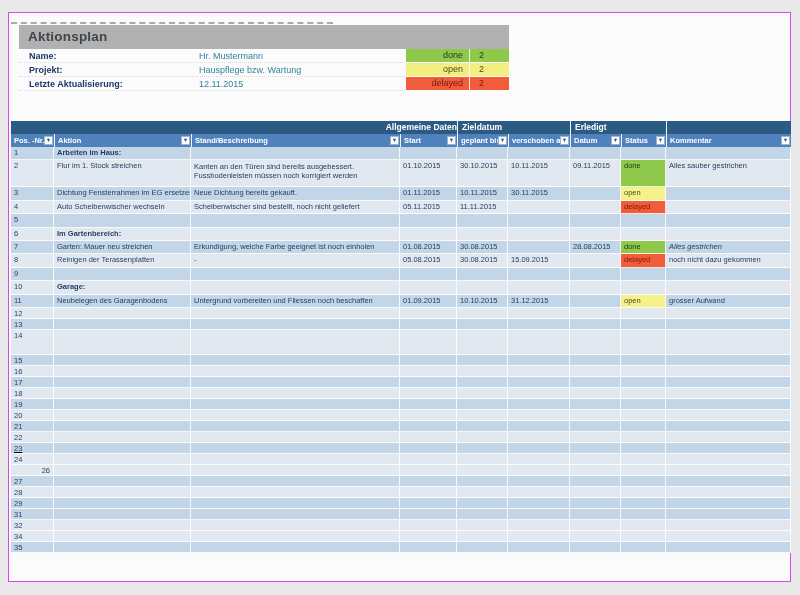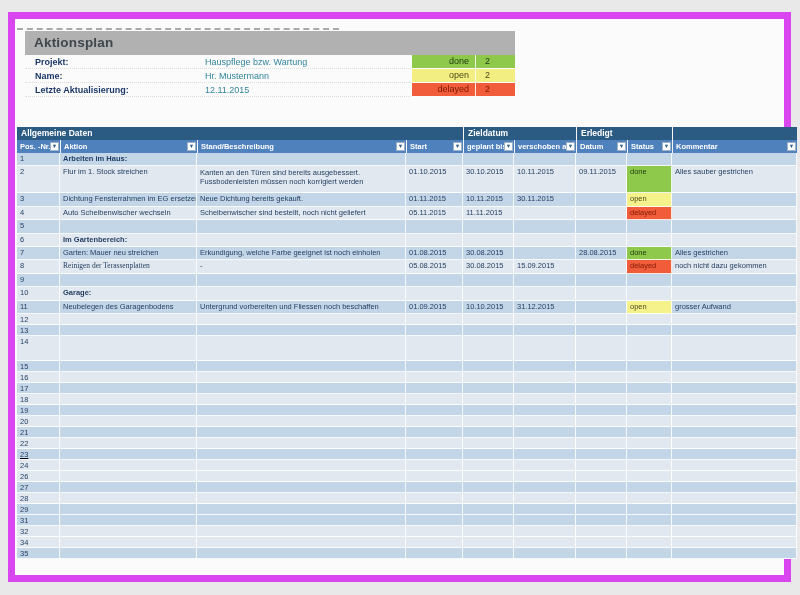--- a/index.html
+++ b/index.html
@@ -1,18 +1,18 @@
 <!DOCTYPE html>
 <html><head>
 <meta charset="utf-8">
 <style>
   * { margin:0; padding:0; box-sizing:border-box; }
   body { font-family:"Liberation Sans", sans-serif; }
   .canvas { position:relative; width:800px; height:595px; background:#e9e9e9; overflow:hidden; }
-  .page { position:absolute; left:8px; top:12px; width:783px; height:570px; background:#fbfbfb; border:7px solid #d946ef; }
+  .page { position:absolute; left:8px; top:12px; width:783px; height:570px; background:#fbfbfb; border:1px solid #d946ef; }
   .pagebreak { position:absolute; left:2px; top:9px; width:322px; border-top:2px dashed #a9a9a9; }
   .titlebar { position:absolute; left:10px; top:12px; width:490px; height:24px; background:#b1b1b1; color:#3f464c; font-size:13.5px; font-weight:bold; line-height:24px; padding-left:9px; letter-spacing:.2px; }
   .logo { position:absolute; top:8px; right:7px; text-align:left; }
   .logo-title { font-size:17px; font-weight:bold; color:#379b45; letter-spacing:-0.3px; line-height:20px; }
   .logo-sub { font-size:7px; color:#9c9c9c; margin-top:1px; padding-left:2px; }
   .info { position:absolute; left:10px; top:36px; width:490px; }
   .info-row { position:relative; height:14px; line-height:14px; border-bottom:1px dotted #dcdcdc; }
   .info-label { position:absolute; left:10px; font-size:9px; font-weight:bold; color:#1c3868; }
   .info-value { position:absolute; left:180px; font-size:9px; color:#31849b; }
   .legend { position:absolute; left:397px; top:36px; width:103px; }
@@ -41,26 +41,26 @@
   <div class="page">
     <div class="pagebreak"></div>
 
     <div class="titlebar">
       <span>Aktionsplan</span>
     </div>
 
 
     <div class="info">
       <div class="info-row">
+        <span class="info-label">Name:</span>
+        <span class="info-value">Hr. Mustermann</span>
+      </div>
+      <div class="info-row">
         <span class="info-label">Projekt:</span>
         <span class="info-value">Hauspflege bzw. Wartung</span>
-      </div>
-      <div class="info-row">
-        <span class="info-label">Name:</span>
-        <span class="info-value">Hr. Mustermann</span>
       </div>
       <div class="info-row">
         <span class="info-label">Letzte Aktualisierung:</span>
         <span class="info-value">12.11.2015</span>
       </div>
     </div>
 
     <div class="legend">
         <div class="legend-row">
           <div class="legend-label" style="background: rgb(143, 201, 76); color: rgb(35, 60, 18);">done</div>
@@ -71,21 +71,21 @@
           <div class="legend-count" style="background: rgb(243, 238, 130); color: rgb(76, 74, 26);">2</div>
         </div>
         <div class="legend-row">
           <div class="legend-label" style="background: rgb(241, 92, 58); color: rgb(124, 26, 5);">delayed</div>
           <div class="legend-count" style="background: rgb(241, 92, 58); color: rgb(124, 26, 5);">2</div>
         </div>
       </div>
 
     <div class="table">
         <div class="tg-row">
-          <div class="tg-seg" style="width: 446px;">Allgemeine Daten</div>
+          <div class="tg-seg" style="width: 446px; text-align: right;">Allgemeine Daten</div>
           <div class="tg-seg" style="width: 113px;">Zieldatum</div>
           <div class="tg-seg" style="width: 96px;">Erledigt</div>
           <div class="tg-seg" style="width: 125px;"></div>
         </div>
         <div class="th-row">
           <div class="th-cell" style="width: 43px;"><span>Pos. -Nr.</span><div class="filter-btn">▼</div></div>
           <div class="th-cell" style="width: 137px;"><span>Aktion</span><div class="filter-btn">▼</div></div>
           <div class="th-cell" style="width: 209px;"><span>Stand/Beschreibung</span><div class="filter-btn">▼</div></div>
           <div class="th-cell" style="width: 57px;"><span>Start</span><div class="filter-btn">▼</div></div>
           <div class="th-cell" style="width: 51px;"><span>geplant bis</span><div class="filter-btn">▼</div></div>
@@ -162,25 +162,25 @@
         </div>
         <div class="t-row odd" style="height: 13.4px;">
           <div class="t-cell" style="width: 43px;">7</div>
           <div class="t-cell" style="width: 137px;">Garten: Mauer neu streichen</div>
           <div class="t-cell" style="width: 209px;">Erkundigung, welche Farbe geeignet ist noch einholen</div>
           <div class="t-cell" style="width: 57px;">01.08.2015</div>
           <div class="t-cell" style="width: 51px;">30.08.2015</div>
           <div class="t-cell" style="width: 62px;"></div>
           <div class="t-cell" style="width: 51px;">28.08.2015</div>
           <div class="t-cell" style="width: 45px; background: rgb(143, 201, 76); color: rgb(35, 60, 18);">done</div>
-          <div class="t-cell" style="width: 125px;">Alles gestrichen</div>
+          <div class="t-cell" style="width: 125px; font-style: italic;">Alles gestrichen</div>
         </div>
         <div class="t-row even" style="height: 13.4px;">
           <div class="t-cell" style="width: 43px;">8</div>
-          <div class="t-cell" style="width: 137px; font-family: Liberation Serif, serif;">Reinigen der Terassenplatten</div>
+          <div class="t-cell" style="width: 137px;">Reinigen der Terassenplatten</div>
           <div class="t-cell" style="width: 209px;">-</div>
           <div class="t-cell" style="width: 57px;">05.08.2015</div>
           <div class="t-cell" style="width: 51px;">30.08.2015</div>
           <div class="t-cell" style="width: 62px;">15.09.2015</div>
           <div class="t-cell" style="width: 51px;"></div>
           <div class="t-cell" style="width: 45px; background: rgb(241, 92, 58); color: rgb(124, 26, 5);">delayed</div>
           <div class="t-cell" style="width: 125px;">noch nicht dazu gekommen</div>
         </div>
         <div class="t-row odd" style="height: 13.4px;">
           <div class="t-cell" style="width: 43px;">9</div>
@@ -352,21 +352,21 @@
           <div class="t-cell" style="width: 137px;"></div>
           <div class="t-cell" style="width: 209px;"></div>
           <div class="t-cell" style="width: 57px;"></div>
           <div class="t-cell" style="width: 51px;"></div>
           <div class="t-cell" style="width: 62px;"></div>
           <div class="t-cell" style="width: 51px;"></div>
           <div class="t-cell" style="width: 45px;"></div>
           <div class="t-cell" style="width: 125px;"></div>
         </div>
         <div class="t-row even" style="height: 11px;">
-          <div class="t-cell" style="width: 43px;">26</div>
+          <div class="t-cell" style="width: 43px; text-align: right;">26</div>
           <div class="t-cell" style="width: 137px;"></div>
           <div class="t-cell" style="width: 209px;"></div>
           <div class="t-cell" style="width: 57px;"></div>
           <div class="t-cell" style="width: 51px;"></div>
           <div class="t-cell" style="width: 62px;"></div>
           <div class="t-cell" style="width: 51px;"></div>
           <div class="t-cell" style="width: 45px;"></div>
           <div class="t-cell" style="width: 125px;"></div>
         </div>
         <div class="t-row odd" style="height: 11px;">

